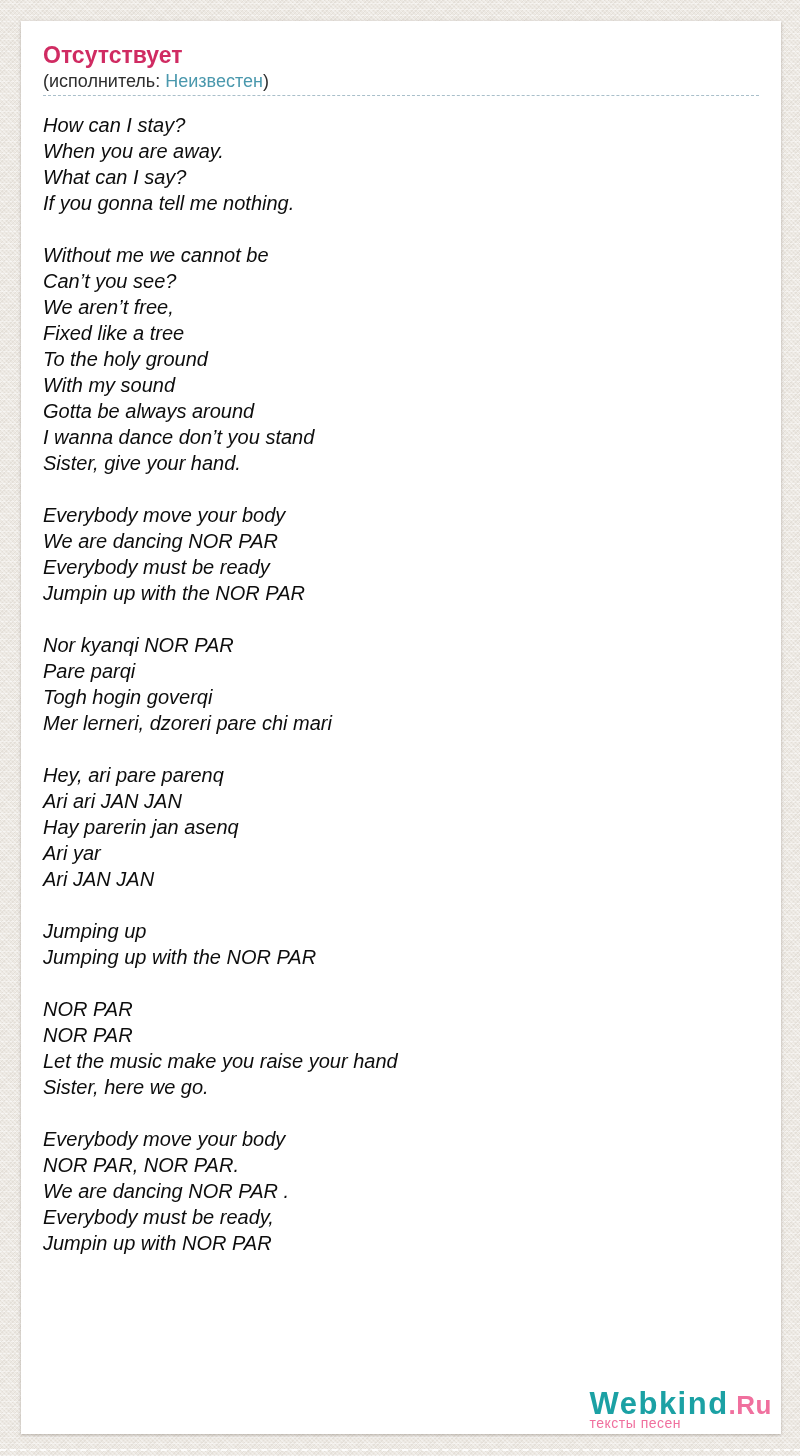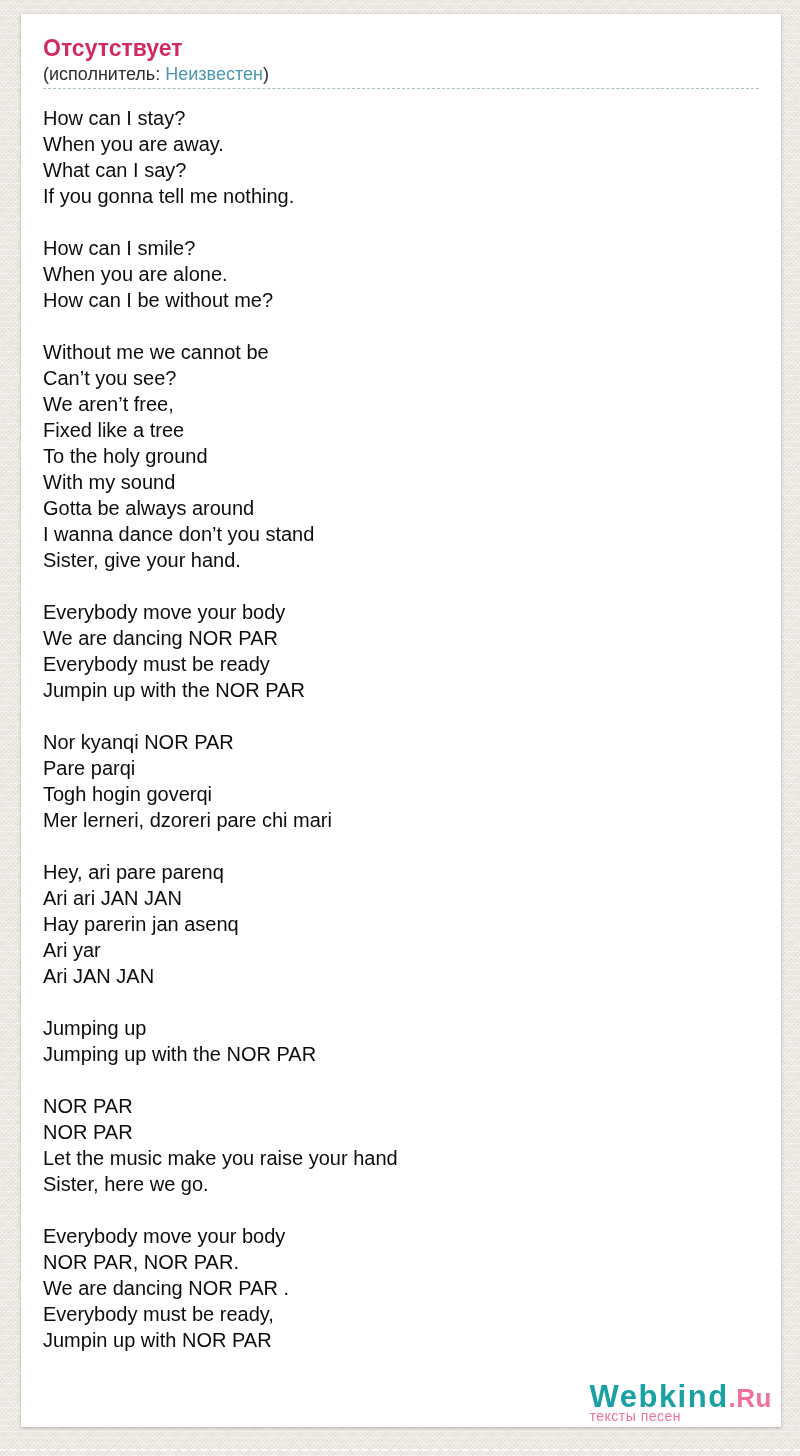--- a/index.html
+++ b/index.html
@@ -22,21 +22,21 @@
   .bottom-stitch {
     position: absolute;
     left: 0;
     right: 0;
     bottom: 5px;
     border-top: 2px dashed rgba(255,255,255,0.85);
   }
   .card {
     position: absolute;
     left: 21px;
-    top: 14px;
+    top: 21px;
     width: 760px;
     height: 1413px;
     background: var(--card-bg, #ffffff);
     box-shadow: 0 1px 3px rgba(110,100,90,0.45);
     padding: 20px 22px 0 22px;
   }
   .page-title {
     margin: 0;
     font-size: 23px;
     font-weight: bold;
@@ -60,21 +60,21 @@
     margin-top: 4px;
     border-top: 1px dashed var(--separator-color, #a9bfca);
     height: 0;
   }
   .lyrics {
     margin-top: 16px;
     font-size: 20px;
     line-height: 26px;
     color: var(--lyrics-color, #0d0d0d);
   }
-  .stanza { margin: 0 0 26px 0; }
+  .stanza { margin: 0 0 26px 0; font-style: italic; }
   .stanza:last-child { margin-bottom: 0; }
   .line { white-space: pre-wrap; }
   .logo {
     position: absolute;
     right: 9px;
     bottom: 4px;
     text-align: left;
     line-height: 1;
     cursor: pointer;
   }
@@ -108,25 +108,20 @@
   <div class="artist-line"><span>(исполнитель: </span><a class="artist-link">Неизвестен</a><span>)</span></div>
 
   <div class="dotted-separator"></div>
 
   <div class="lyrics">
       <div class="stanza">
         <div class="line">How can I stay?</div>
         <div class="line">When you are away.</div>
         <div class="line">What can I say?</div>
         <div class="line">If you gonna tell me nothing.</div>
-      </div>
-      <div class="stanza">
-        <div class="line">How can I smile?</div>
-        <div class="line">When you are alone.</div>
-        <div class="line">How can I be without me?</div>
       </div>
       <div class="stanza">
         <div class="line">Without me we cannot be</div>
         <div class="line">Can’t you see?</div>
         <div class="line">We aren’t free,</div>
         <div class="line">Fixed like a tree</div>
         <div class="line">To the holy ground</div>
         <div class="line">With my sound</div>
         <div class="line">Gotta be always around</div>
         <div class="line">I wanna dance don’t you stand</div>

